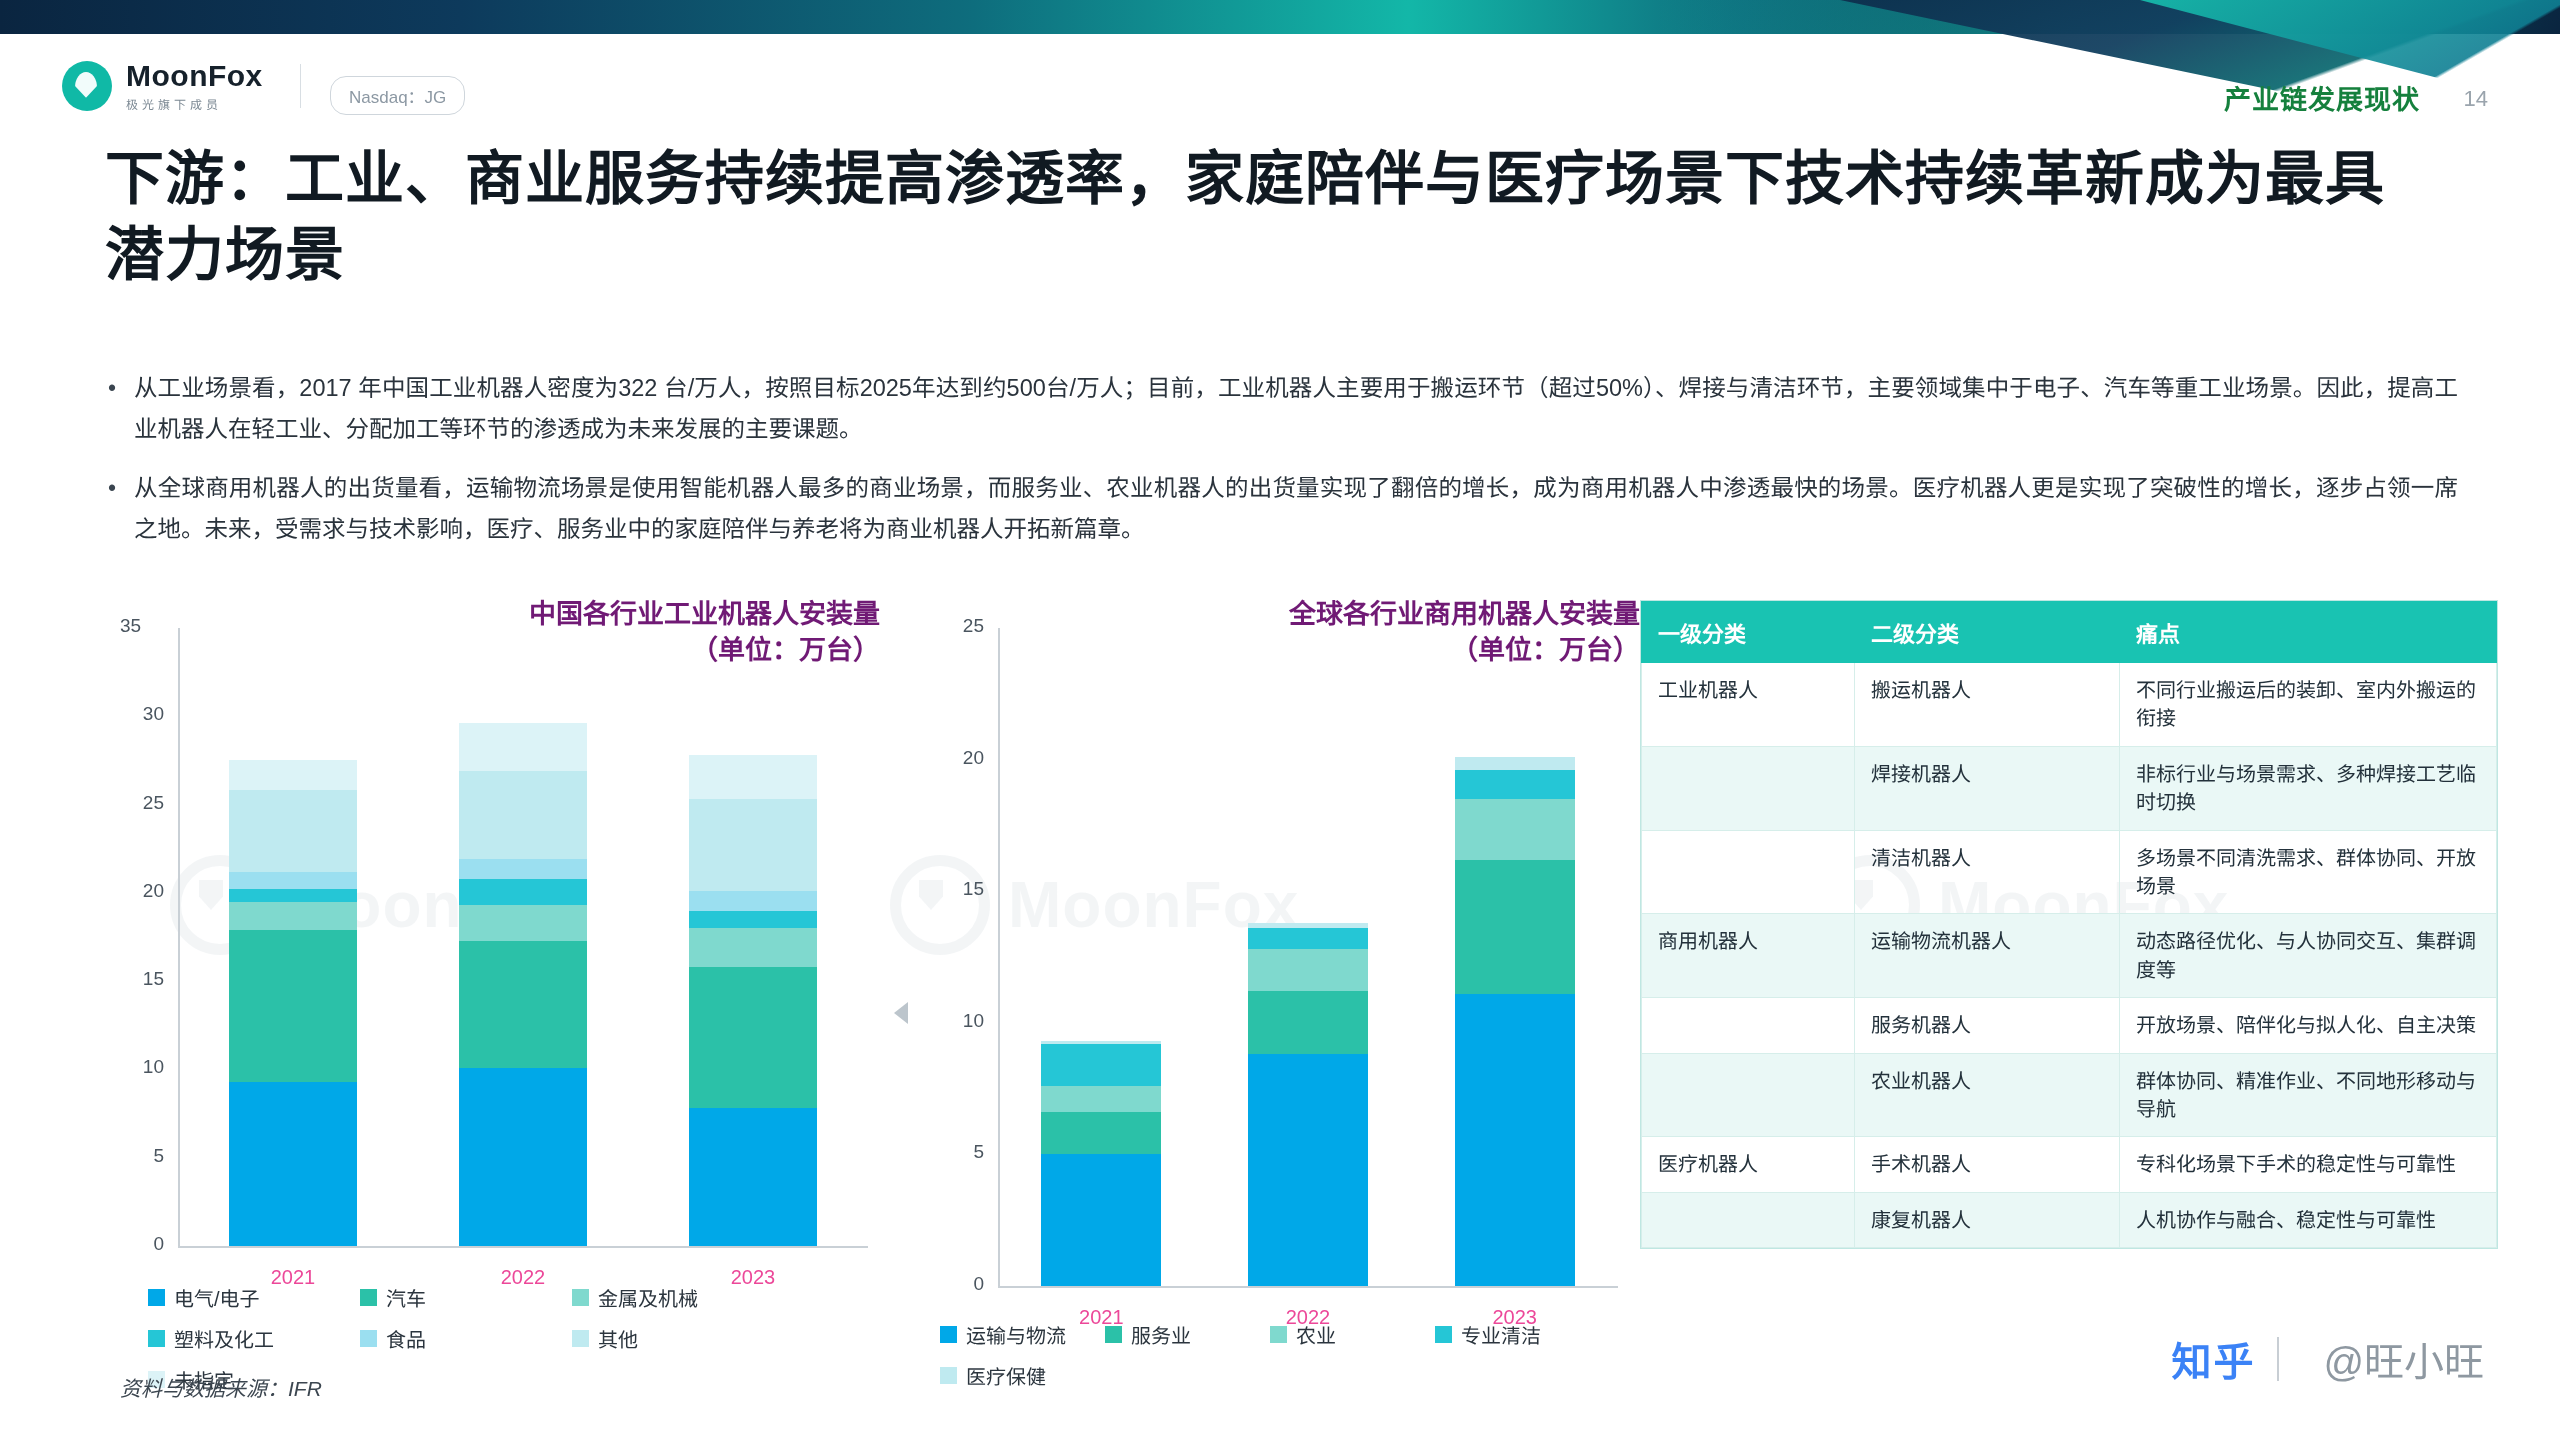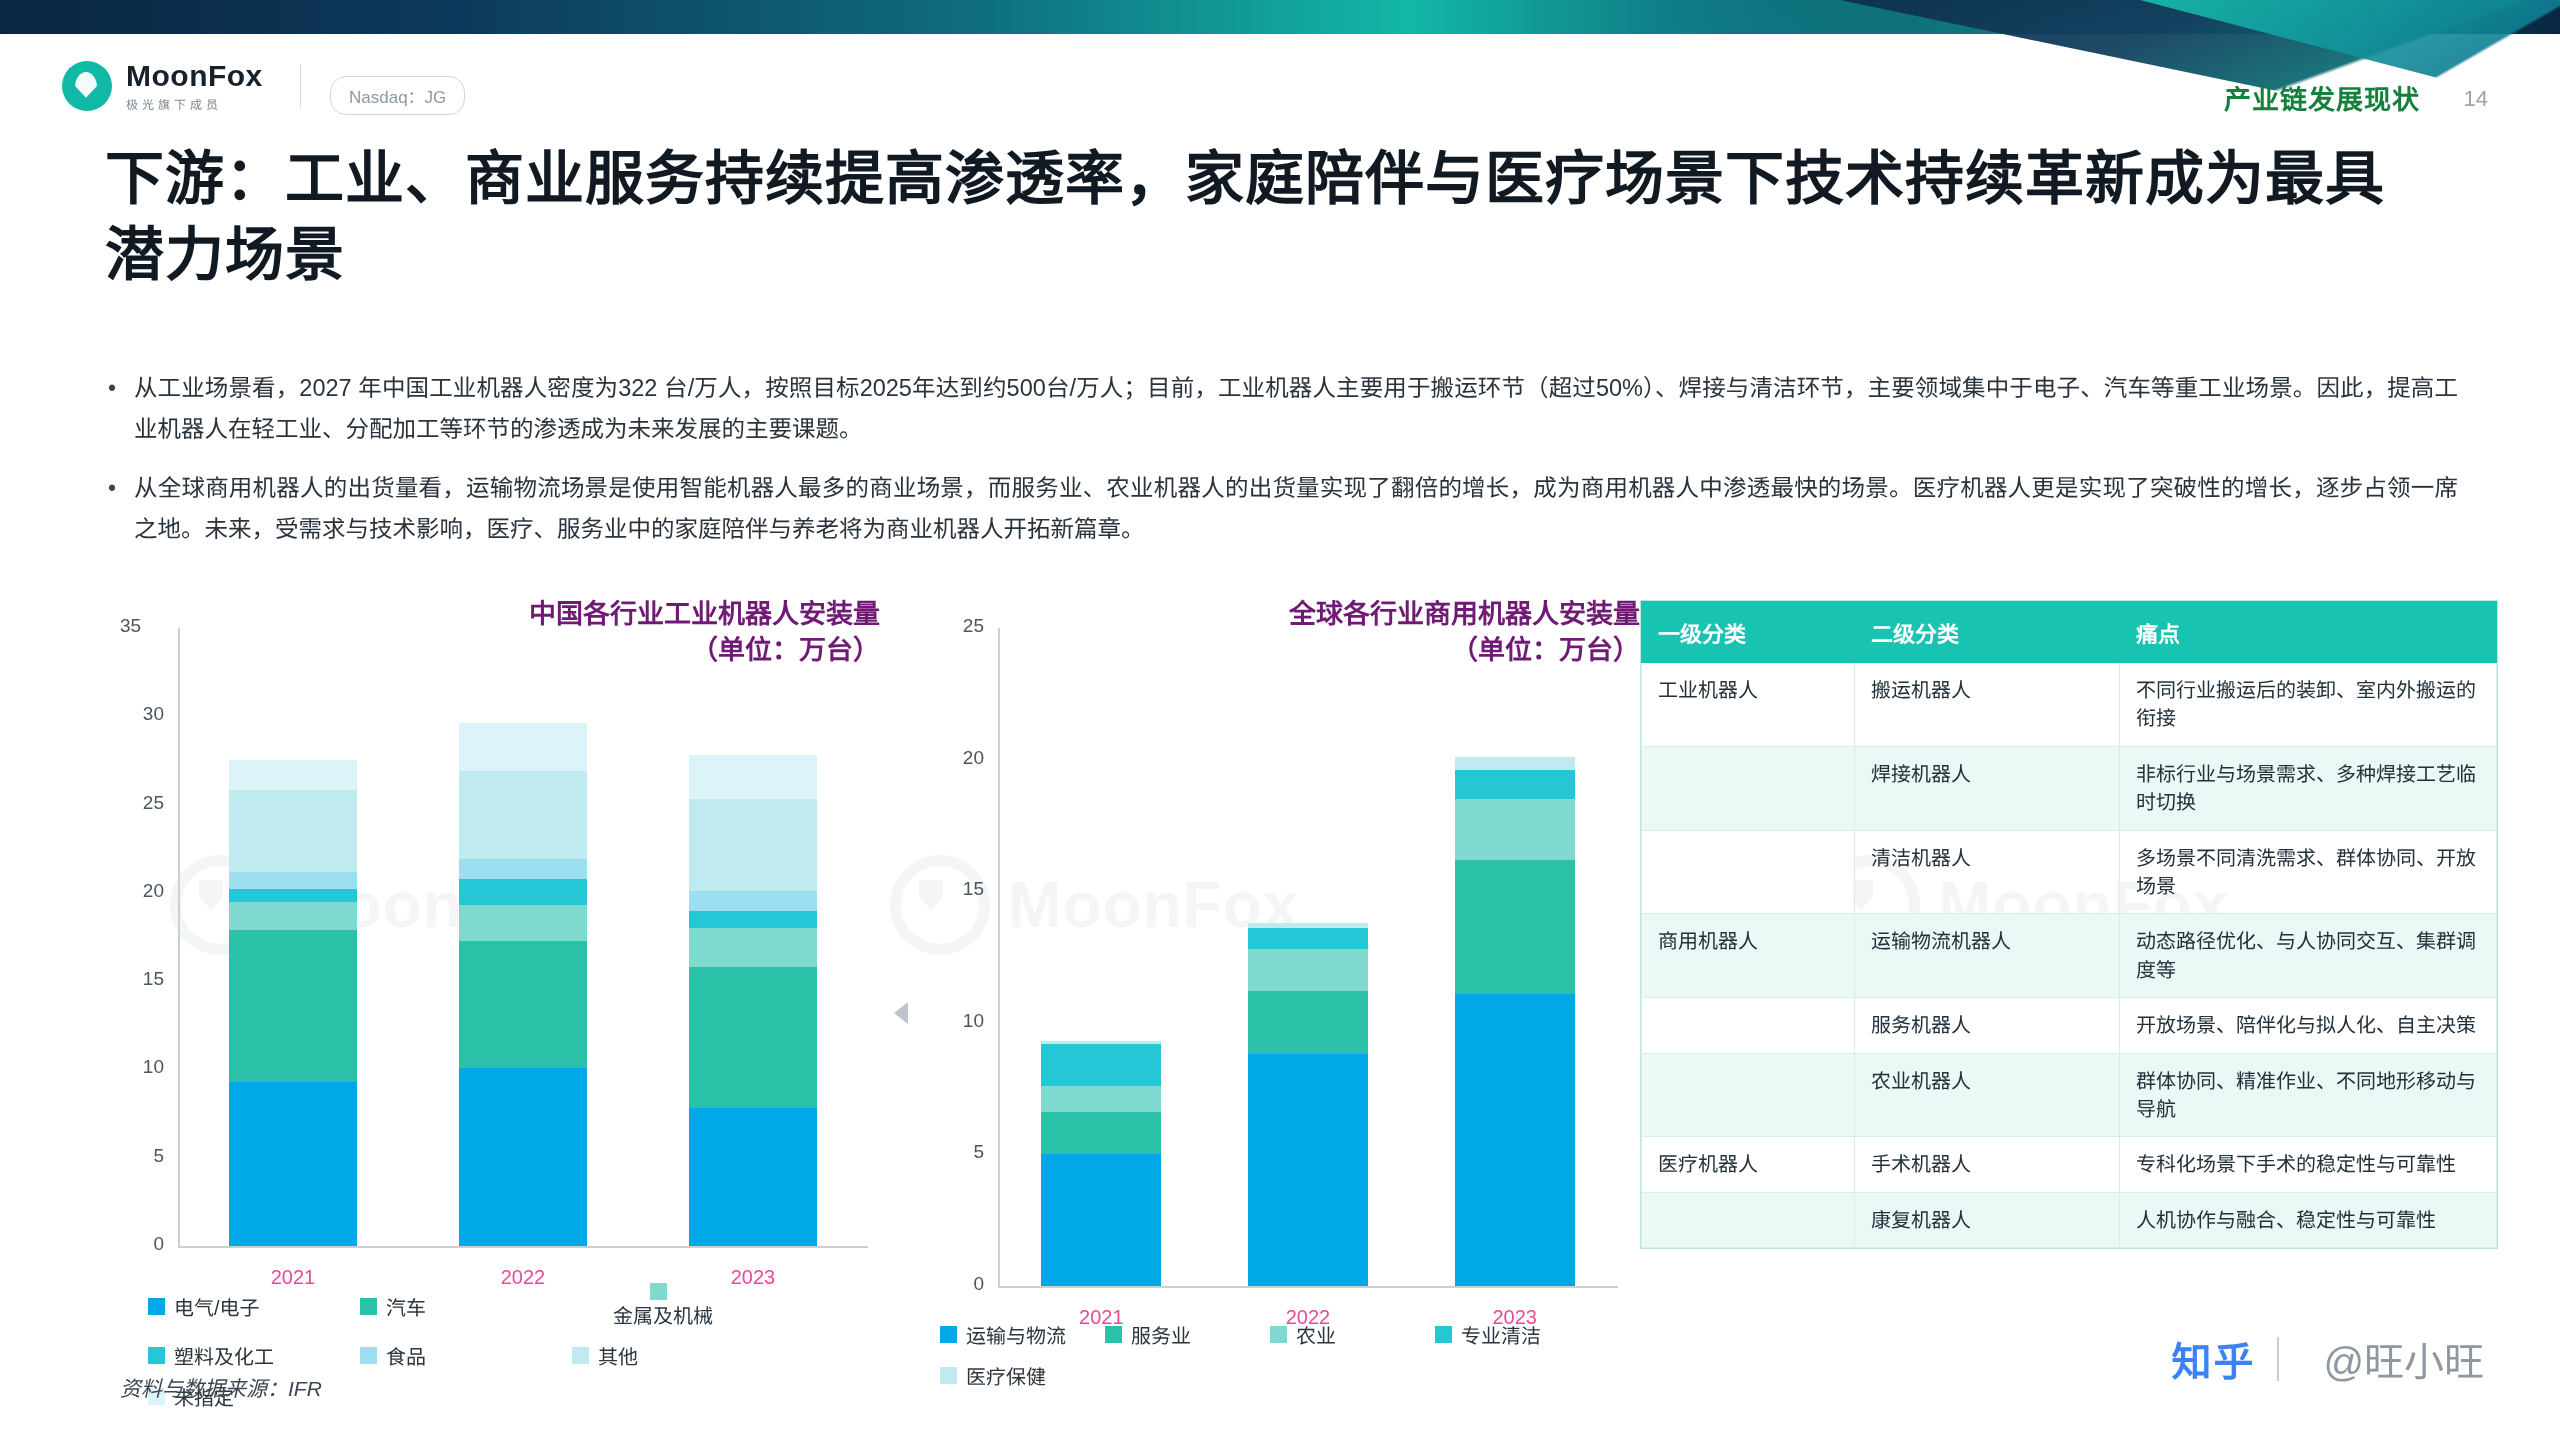--- a/index.html
+++ b/index.html
@@ -141,21 +141,21 @@
     <div class="nasdaq">Nasdaq：JG</div>
     <div class="ptitle">产业链发展现状</div>
     <div class="pnum">14</div>
   </div>
 
   <div class="headline">下游：工业、商业服务持续提高渗透率，家庭陪伴与医疗场景下技术持续革新成为最具潜力场景</div>
 
   <div class="bullets">
     <div class="bullet">
       <div class="dot">•</div>
-      <div class="btext">从工业场景看，2027 年中国工业机器人密度为322 台/万人，按照目标2025年达到约500台/万人；目前，工业机器人主要用于搬运环节（超过50%）、焊接与清洁环节，主要领域集中于电子、汽车等重工业场景。因此，提高工业机器人在轻工业、分配加工等环节的渗透成为未来发展的主要课题。</div>
+      <div class="btext">从工业场景看，2017 年中国工业机器人密度为322 台/万人，按照目标2025年达到约500台/万人；目前，工业机器人主要用于搬运环节（超过50%）、焊接与清洁环节，主要领域集中于电子、汽车等重工业场景。因此，提高工业机器人在轻工业、分配加工等环节的渗透成为未来发展的主要课题。</div>
     </div>
     <div class="bullet">
       <div class="dot">•</div>
       <div class="btext">从全球商用机器人的出货量看，运输物流场景是使用智能机器人最多的商业场景，而服务业、农业机器人的出货量实现了翻倍的增长，成为商用机器人中渗透最快的场景。医疗机器人更是实现了突破性的增长，逐步占领一席之地。未来，受需求与技术影响，医疗、服务业中的家庭陪伴与养老将为商业机器人开拓新篇章。</div>
     </div>
   </div>
 
   <div class="wm" style="left:170px;top:855px;">
     <div class="wm-mark"></div>
     <div class="wm-text">MoonFox</div>
@@ -219,21 +219,21 @@
     </div>
   <div id="legend1" class="legend" style="position:absolute;left:148px;top:1283px;width:760px;">
       <div class="lg" style="width: 182px;">
         <span class="sw" style="background: rgb(0, 168, 232);"></span>
         <span>电气/电子</span>
       </div>
       <div class="lg" style="width: 182px;">
         <span class="sw" style="background: rgb(43, 193, 168);"></span>
         <span>汽车</span>
       </div>
-      <div class="lg" style="width: 182px; flex-direction: column;">
+      <div class="lg" style="width: 182px;">
         <span class="sw" style="background: rgb(127, 217, 206);"></span>
         <span>金属及机械</span>
       </div>
       <div class="lg" style="width: 182px;">
         <span class="sw" style="background: rgb(37, 198, 214);"></span>
         <span>塑料及化工</span>
       </div>
       <div class="lg" style="width: 182px;">
         <span class="sw" style="background: rgb(155, 223, 240);"></span>
         <span>食品</span>

